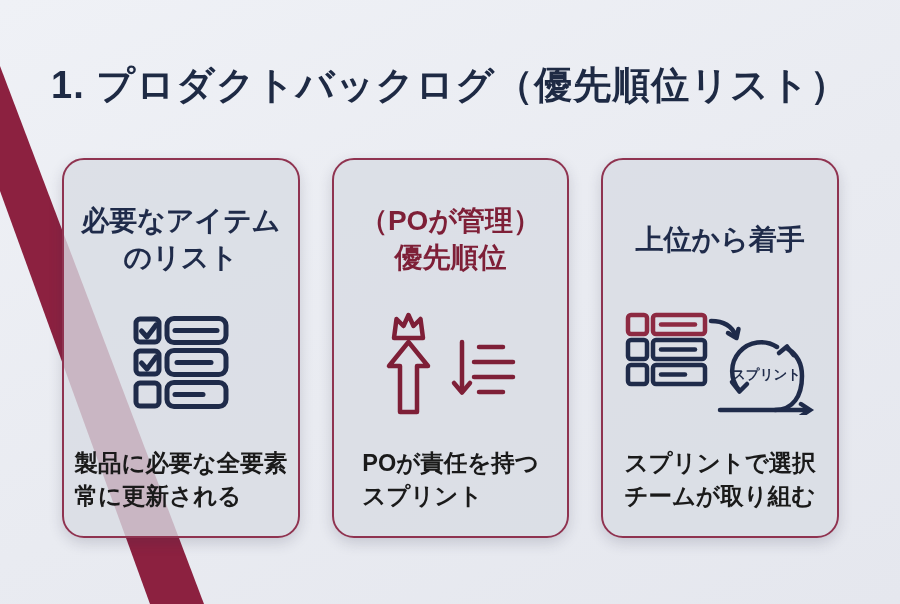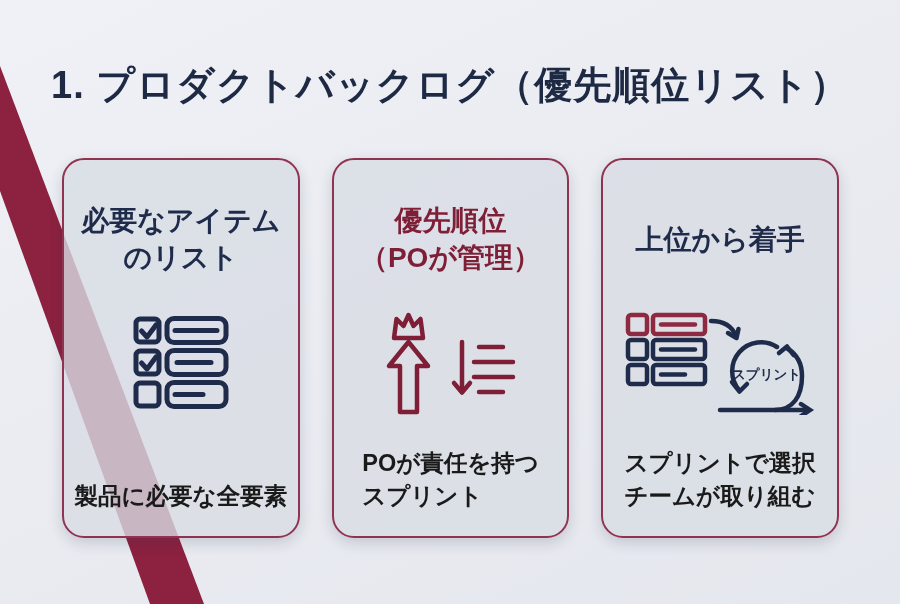--- a/index.html
+++ b/index.html
@@ -79,27 +79,28 @@
             <rect x="34" y="34.5" width="59" height="24" rx="7"></rect>
             <line x1="44" y1="46.5" x2="78" y2="46.5"></line>
             <rect x="3" y="67" width="23" height="23" rx="4"></rect>
             <rect x="34" y="66.5" width="59" height="24" rx="7"></rect>
             <line x1="42" y1="78.5" x2="70" y2="78.5"></line>
           </g>
         </svg>
       </div>
       <div class="card-body">
         <span>製品に必要な全要素</span>
+        <span>常に更新される</span>
       </div>
     </section>
 
     <section class="card">
       <div class="card-title maroon">
+        <span>（POが管理）</span>
         <span>優先順位</span>
-        <span>（POが管理）</span>
       </div>
       <div class="card-icon">
         <svg width="132" height="104" viewBox="0 0 132 104">
           <g fill="none" stroke="#7e1f37" stroke-width="4.5" stroke-linejoin="round" stroke-linecap="round">
             <path d="M9 27 L11.5 8 L18.5 15 L23.5 4 L28.5 15 L35.5 8 L38 27 Z"></path>
             <path d="M23.5 31 L4 55 L15 55 L15 101 L32 101 L32 55 L43 55 Z"></path>
             <path d="M77 31 V80"></path>
             <path d="M69 72 L77 81.5 L85 72"></path>
             <path d="M94 36 H118"></path>
             <path d="M89 51 H128"></path>

